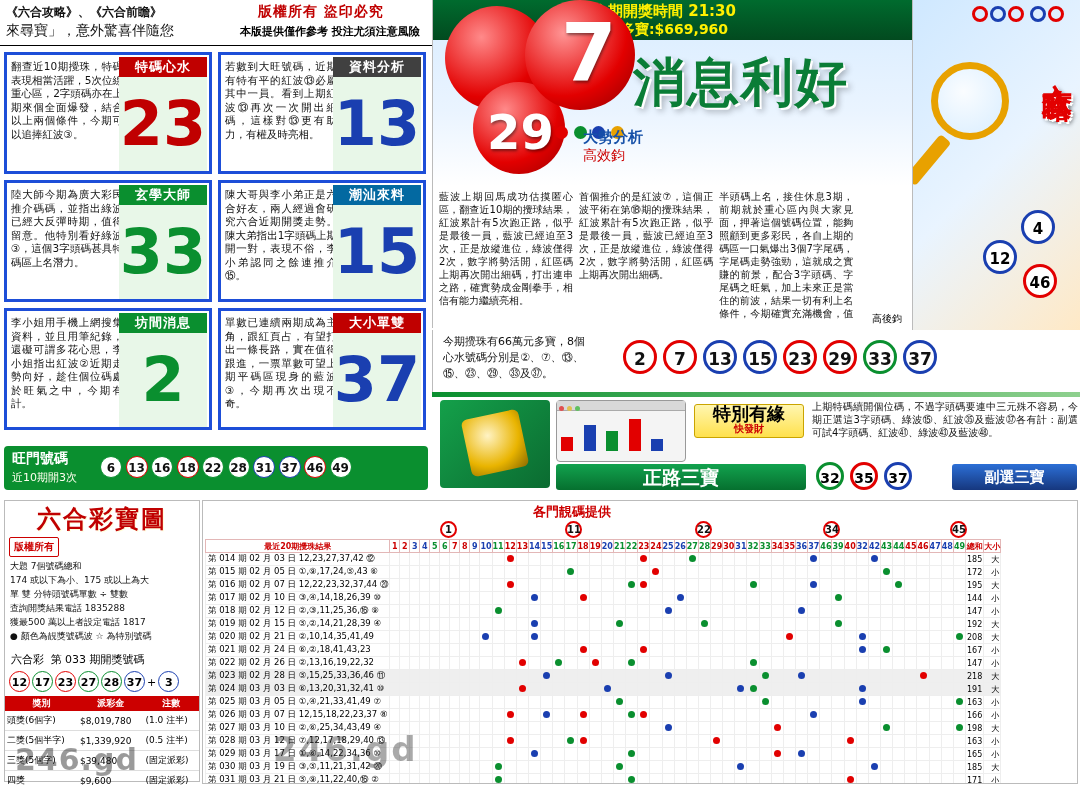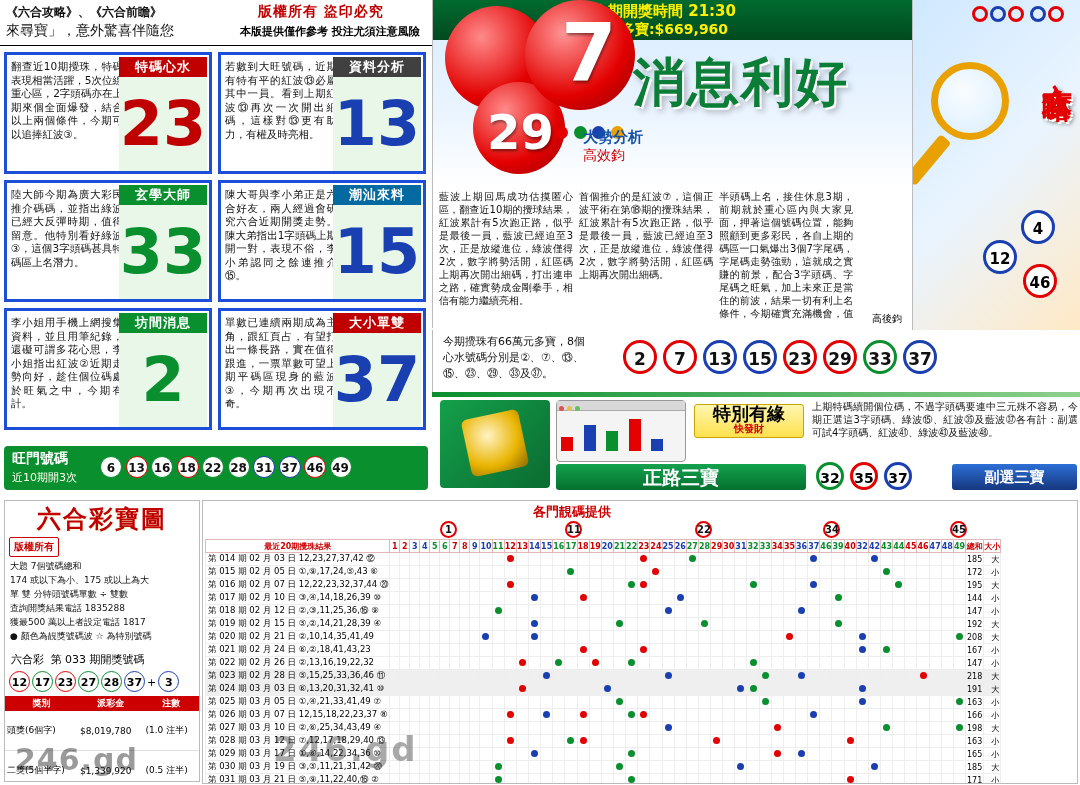--- a/index.html
+++ b/index.html
@@ -239,21 +239,21 @@
     margin:2px 4px; padding:2px 4px; border:1px solid #c00; border-radius:2px;
     font-size:10px; font-weight:bold; color:#c00; display:inline-block;
   }
   .bl .rule { font-size:9px; line-height:12px; color:#111; padding:1px 5px; }
   .bl .hdr2 { font-size:19px; font-weight:bold; color:#c00; text-align:left; padding:2px 6px 0; }
   .bl .hdr2 span { font-size:11px; color:#000; font-weight:normal; }
   .bl .picks { padding:4px 2px 2px 4px; }
   .bl .picks .ball { margin-right:2px; width:21px; height:21px; line-height:21px; font-size:11px;}
   .bl table { width:100%; border-collapse:collapse; font-size:9px; margin-top:2px;}
   .bl th { background:#c00; color:#fff; font-size:9px; padding:1px 0; }
-  .bl td { border-bottom:1px solid #ddd; padding:13px 2px; font-size:9px; }
+  .bl td { border-bottom:1px solid #ddd; padding:3px 2px; font-size:9px; }
   .bl .wm {
     position:absolute; left:10px; bottom:4px; font-size:30px; font-weight:bold;
     color:rgba(30,30,30,.45); letter-spacing:1px;
   }
 
   
   .br {
     position:absolute; left:202px; top:500px; width:876px; height:284px;
     background:#fff; border:1px solid #bbb; overflow:hidden;
   }

